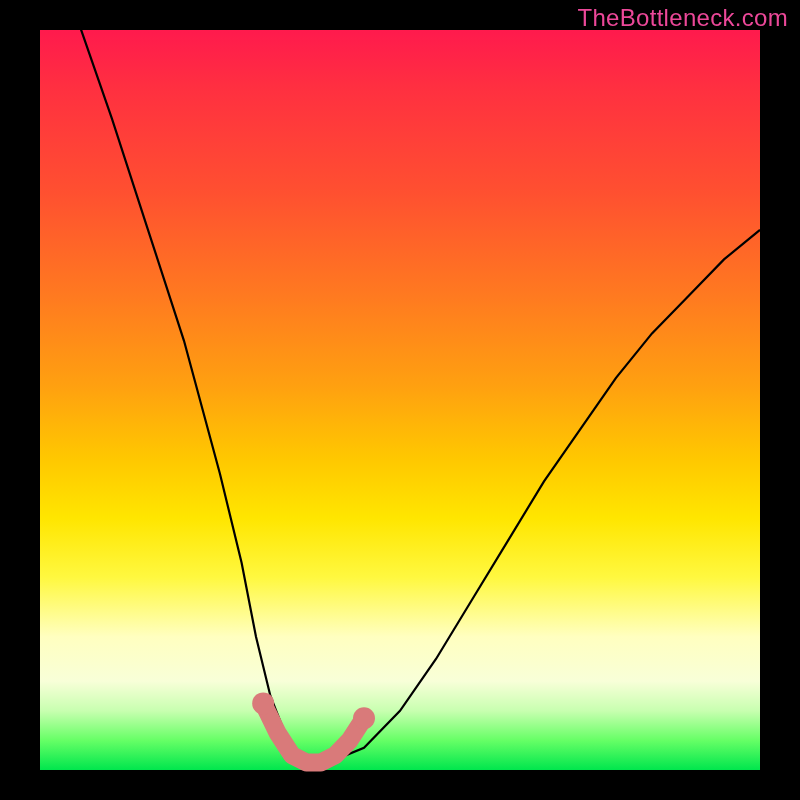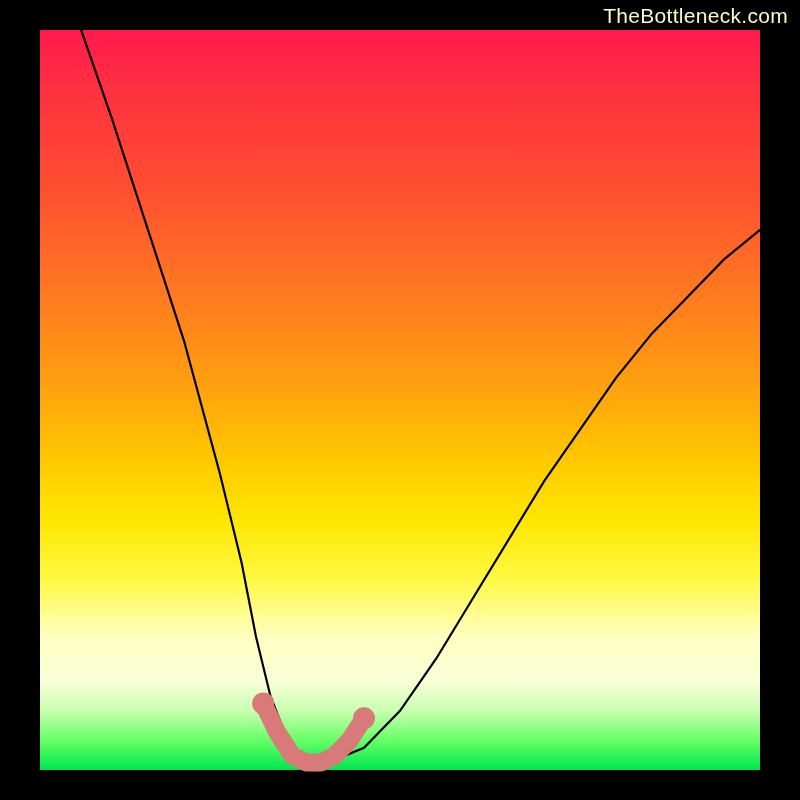--- a/index.html
+++ b/index.html
@@ -37,22 +37,22 @@
       #f8ffd8 88%,
       #c8ffb0 92%,
       #66ff66 96%,
       #00e64d 100%
     );
   }
   .watermark {
     position: absolute;
     top: 4px;
     right: 12px;
-    color: #fef9c3;
-    font-size: 21px;
+    color: #ec4899;
+    font-size: 24px;
     letter-spacing: 0.3px;
     user-select: none;
     text-align: center;
   }
   svg.curve {
     position: absolute;
     left: 0; top: 0;
     width: 720px; height: 740px;
     overflow: visible;
   }

